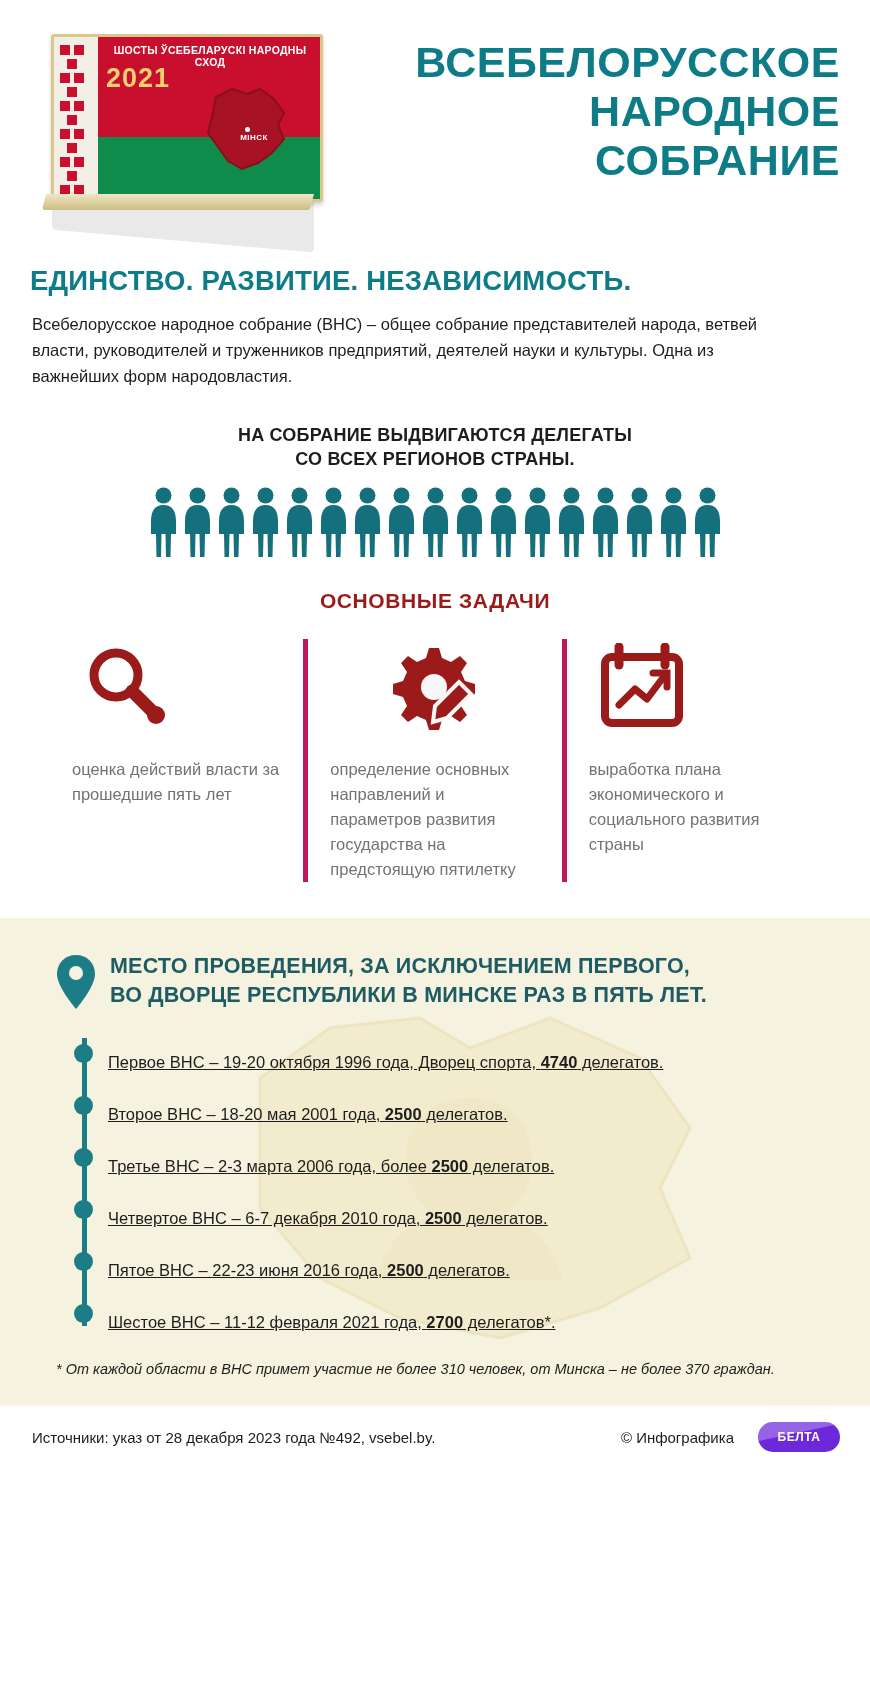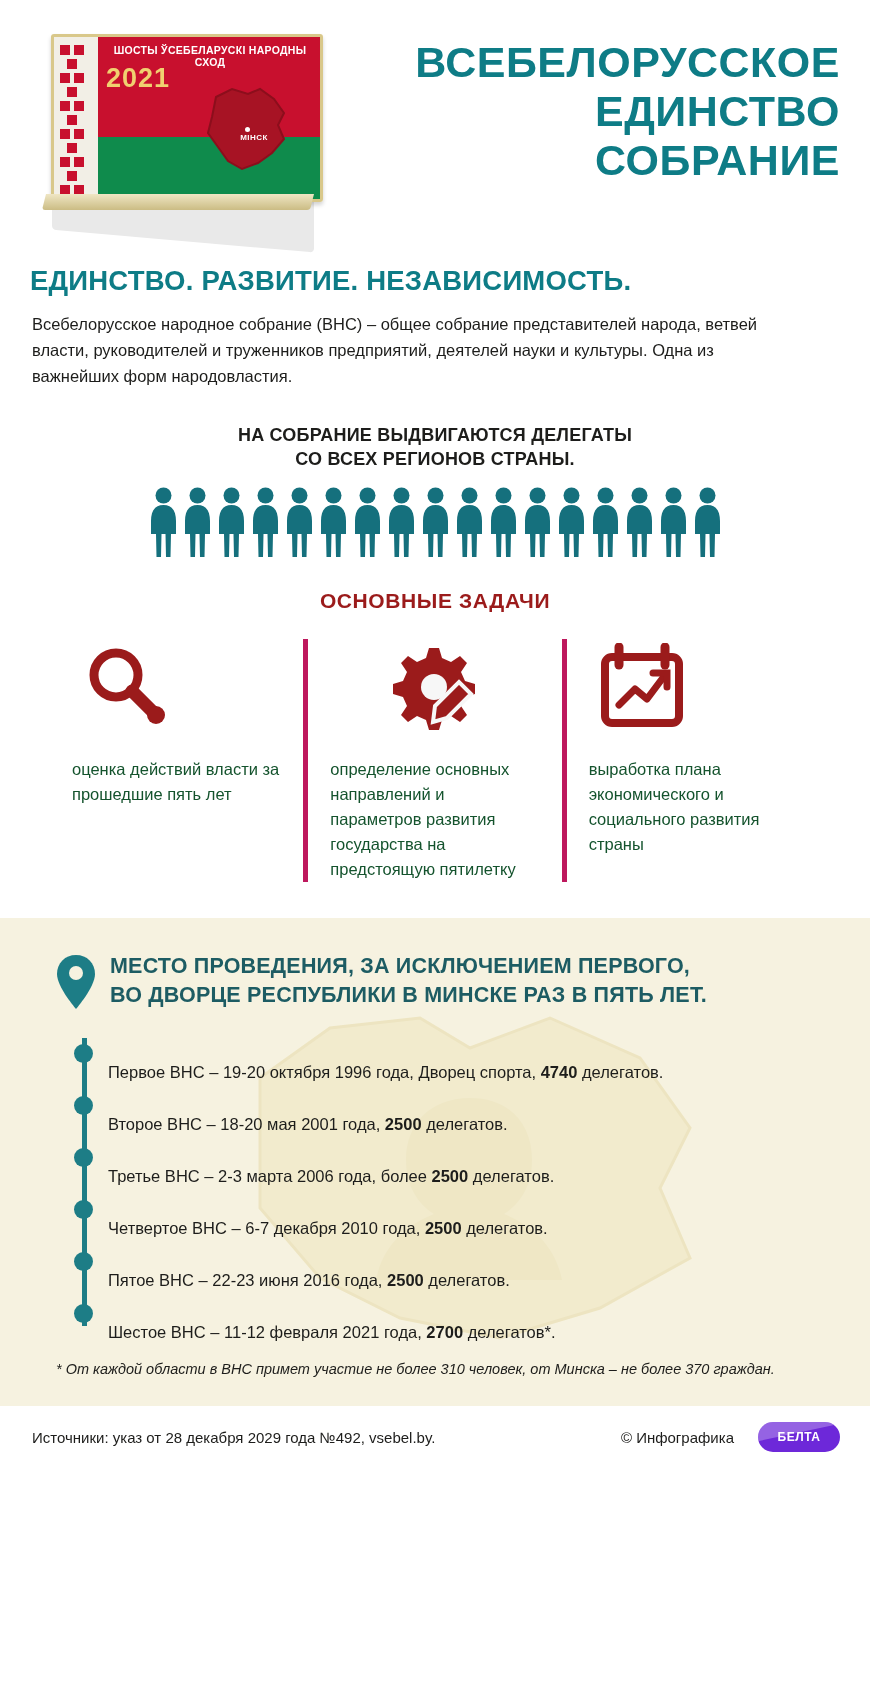--- a/index.html
+++ b/index.html
@@ -177,21 +177,21 @@
   .task-icon {
     height: 96px;
     display: flex;
     align-items: center;
     justify-content: center;
   }
   .task-text {
     margin-top: 22px;
     font-size: 16.5px;
     line-height: 25px;
-    color: #14532d;
+    color: #737373;
   }
   .task:nth-child(1) .task-icon { justify-content: flex-start; padding-left: 10px;}
   .task:nth-child(3) .task-icon { justify-content: flex-start; padding-left: 8px;}
 
   
   .panel {
     margin-top: 36px;
     background: #f6f2e0;
     padding: 34px 0 26px 0;
     position: relative;
@@ -228,23 +228,24 @@
   }
   .tl-line {
     position: absolute;
     left: 82px; top: 6px; bottom: 18px;
     width: 5px;
     background: #1d7d86;
   }
   .tl-item {
     position: relative;
     display: flex;
-    align-items: flex-end;
+    align-items: center;
     min-height: 52px;
     padding-left: 36px;
+    text-decoration: underline;
   }
   .tl-dot {
     position: absolute;
     left: 2px; top: 12px;
     width: 19px; height: 19px;
     border-radius: 50%;
     background: #1d7d86;
   }
   .tl-text {
     font-size: 16.5px;
@@ -339,21 +340,21 @@
         </svg>
       </div>
       <div class="flag-pin"></div>
       <div class="flag-minsk">МІНСК</div>
     </div>
     <div class="flag-base"></div>
   </div>
 
   <div class="main-title">
     <div class="t-teal">ВСЕБЕЛОРУССКОЕ</div>
-    <div class="t-teal">ЕДИНСТВО</div>
+    <div class="t-teal">НАРОДНОЕ</div>
     <div class="t-teal">СОБРАНИЕ</div>
   </div>
 </div>
 
 <div class="slogan">ЕДИНСТВО. РАЗВИТИЕ. НЕЗАВИСИМОСТЬ.</div>
 
 <div class="intro">Всебелорусское народное собрание (ВНС) – общее собрание представителей народа, ветвей власти, руководителей и труженников предприятий, деятелей науки и культуры. Одна из важнейших форм народовластия.</div>
 
 <div>
   <div class="deleg-head">
@@ -526,20 +527,20 @@
             <div class="tl-text"><span>Шестое ВНС – 11-12 февраля 2021 года, </span><b>2700</b><span> делегатов*.</span></div>
           </div>
         </div>
     </div>
 
     <div class="footnote">* От каждой области в ВНС примет участие не более 310 человек, от Минска – не более 370 граждан.</div>
   </div>
 </div>
 
 <div class="footer">
-  <div class="src">Источники: указ от 28 декабря 2029 года №492, vsebel.by.</div>
+  <div class="src">Источники: указ от 28 декабря 2023 года №492, vsebel.by.</div>
   <div class="credit">
     <span>© Инфографика</span>
     <span class="belta">
       <span>БЕЛТА</span>
     </span>
   </div>
 </div>
 
 </body></html>

